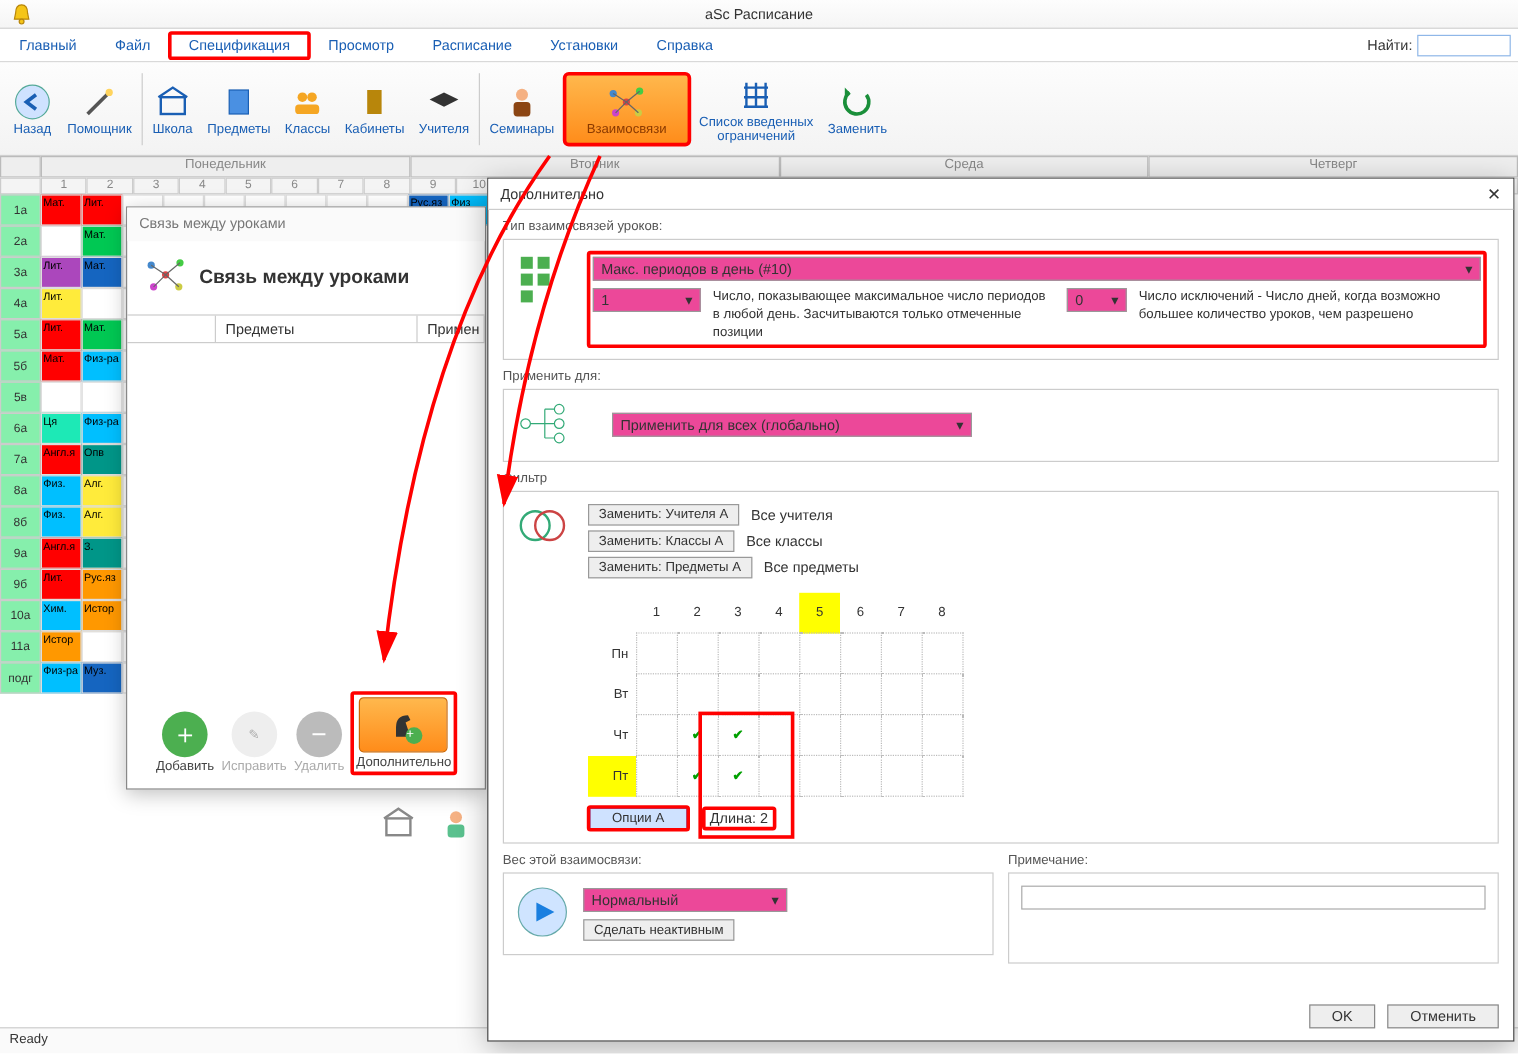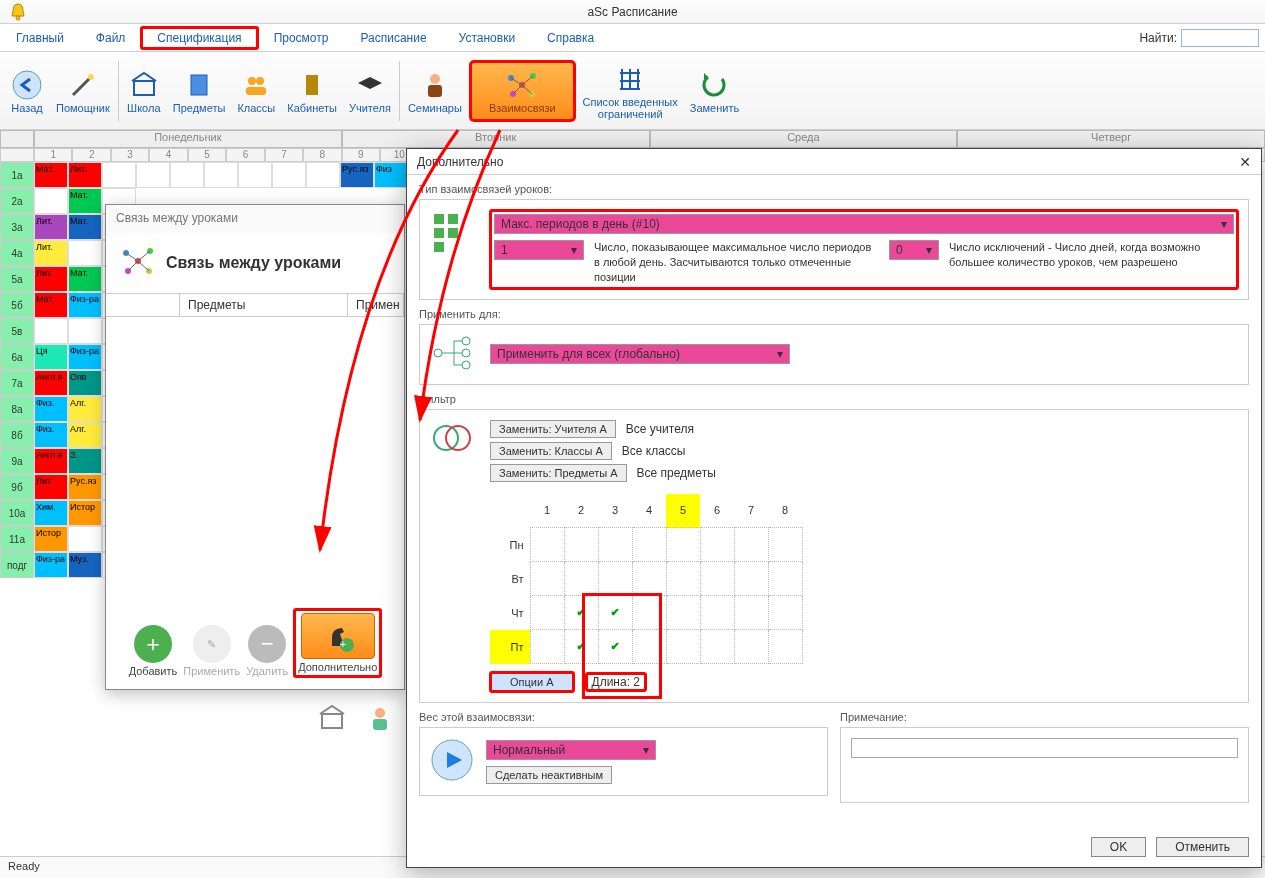--- a/index.html
+++ b/index.html
@@ -20,21 +20,21 @@
   .dayhdr-row .day { flex: 1; border:1px solid #bbb; background:#eee; text-align:center; color:#888;}
   .numhdr-row { display:flex; height:14px; font-size:10px;}
   .numhdr-row .spacer{width:34px;border:1px solid #ccc;background:#f4f4f4;}
   .numhdr-row .n{flex:1;border:1px solid #ccc;background:#f4f4f4;text-align:center;color:#888;}
   .sched { display:flex; flex-direction:column; height:430px;}
   .sched-row { display:flex; height:26px;}
   .sched-row .lbl { width:34px; border:1px solid #ccc; background:#86efac; font-size:10px; display:flex; align-items:center; justify-content:center;}
   .sched-row .cell { width:34px; height:26px; border:1px solid #ddd; font-size:9px; overflow:hidden; padding:1px; color:#000;}
   .c-red{background:#ff0000;color:#fff;} .c-green{background:#00c853;color:#fff;} .c-orange{background:#ff9800;} .c-yellow{background:#ffeb3b;} .c-blue{background:#00bfff;} .c-purple{background:#ab47bc;color:#fff;} .c-teal{background:#1de9b6;} .c-darkgreen{background:#009688;color:#fff;} .c-darkblue{background:#1565c0;color:#fff;}
 
-  .relations-panel { position:absolute; left:105px; top:172px; width:300px; height:486px; background:#fff; border:1px solid #888; box-shadow:0 4px 16px rgba(0,0,0,0.25);margin-top:32px; }
+  .relations-panel { position:absolute; left:105px; top:172px; width:300px; height:486px; background:#fff; border:1px solid #888; box-shadow:0 4px 16px rgba(0,0,0,0.25); }
   .relations-panel .hd{ height:28px; background:#fafafa; padding:6px 10px; color:#777; font-size:12px;}
   .relations-panel .title-row{ display:flex; align-items:center; gap:8px; padding:8px 12px; font-size:16px; font-weight:bold;}
   .relations-panel .cols{ display:flex; border-top:1px solid #ccc;border-bottom:1px solid #ccc; font-size:12px;}
   .relations-panel .cols div{ padding:4px 8px; border-right:1px solid #ccc;}
   .relations-panel .btnrow{ position:absolute; bottom:12px; left:0; right:0; display:flex; gap:6px; justify-content:center; align-items:flex-end;}
   .round-btn{ display:flex; flex-direction:column; align-items:center; gap:2px; font-size:11px; color:#444;}
   .round-btn .circ{ width:38px;height:38px;border-radius:50%;display:flex;align-items:center;justify-content:center;}
 
   .adv-dialog { position:absolute; left:406px; top:148px; width:856px; height:720px; background:#fff; border:1px solid #444; box-shadow:0 6px 24px rgba(0,0,0,0.3);}
   .adv-dialog .dlg-title{height:26px; background:#fff; border-bottom:1px solid #ccc; display:flex; align-items:center; padding:0 10px; font-size:12px;}
@@ -350,21 +350,21 @@
     <div style="flex:1;">Предметы</div>
     <div style="width:56px;">Примен</div>
   </div>
   <div class="btnrow">
     <div class="round-btn">
         <div class="circ" style="background:#4caf50;color:#fff;font-size:22px;">＋</div>
         <span>Добавить</span>
       </div>
     <div class="round-btn" style="color:#aaa;">
         <div class="circ" style="background:#eee;color:#aaa;">✎</div>
-        <span>Применить</span>
+        <span>Исправить</span>
       </div>
     <div class="round-btn" style="color:#aaa;">
         <div class="circ" style="background:#bbb;color:#fff;font-size:22px;">−</div>
         <span>Удалить</span>
       </div>
     <div class="round-btn red-box" style="padding:4px;">
       <div style="width:74px;height:46px;background:linear-gradient(#ffb84d,#ff8c1a);border:1px solid #cc6600;border-radius:4px;display:flex;align-items:center;justify-content:center;">
         <svg width="28" height="28">
             <path d="M8 24 L8 16 Q8 6 18 6 L20 10 L16 12 L20 24 Z" fill="#333"></path>
           </svg>
@@ -424,21 +424,21 @@
 
     <div class="section-label">Применить для:</div>
     <div class="fieldset" style="display:flex;gap:12px;align-items:center;">
       <div style="width:48px;"><svg width="44" height="36">
             <circle cx="8" cy="18" r="4" fill="none" stroke="#3a7"></circle>
             <circle cx="36" cy="6" r="4" fill="none" stroke="#3a7"></circle>
             <circle cx="36" cy="18" r="4" fill="none" stroke="#3a7"></circle>
             <circle cx="36" cy="30" r="4" fill="none" stroke="#3a7"></circle>
             <path d="M12 18 H24 M24 6 V30 M24 6 H32 M24 18 H32 M24 30 H32" stroke="#3a7" fill="none"></path>
           </svg></div>
-      <div class="dropdown" style="width:300px;">
+      <div class="dropdown" style="width:300px;margin-left:20px;">
           <span>Применить для всех (глобально)</span>
           <span>▾</span>
         </div>
     </div>
 
     <div class="section-label">Фильтр</div>
     <div class="fieldset" style="display:flex;gap:12px;">
       <div style="width:48px;"><svg width="44" height="36">
             <circle cx="16" cy="18" r="12" fill="none" stroke="#3a7" stroke-width="2"></circle>
             <circle cx="28" cy="18" r="12" fill="none" stroke="#c44" stroke-width="2"></circle>

